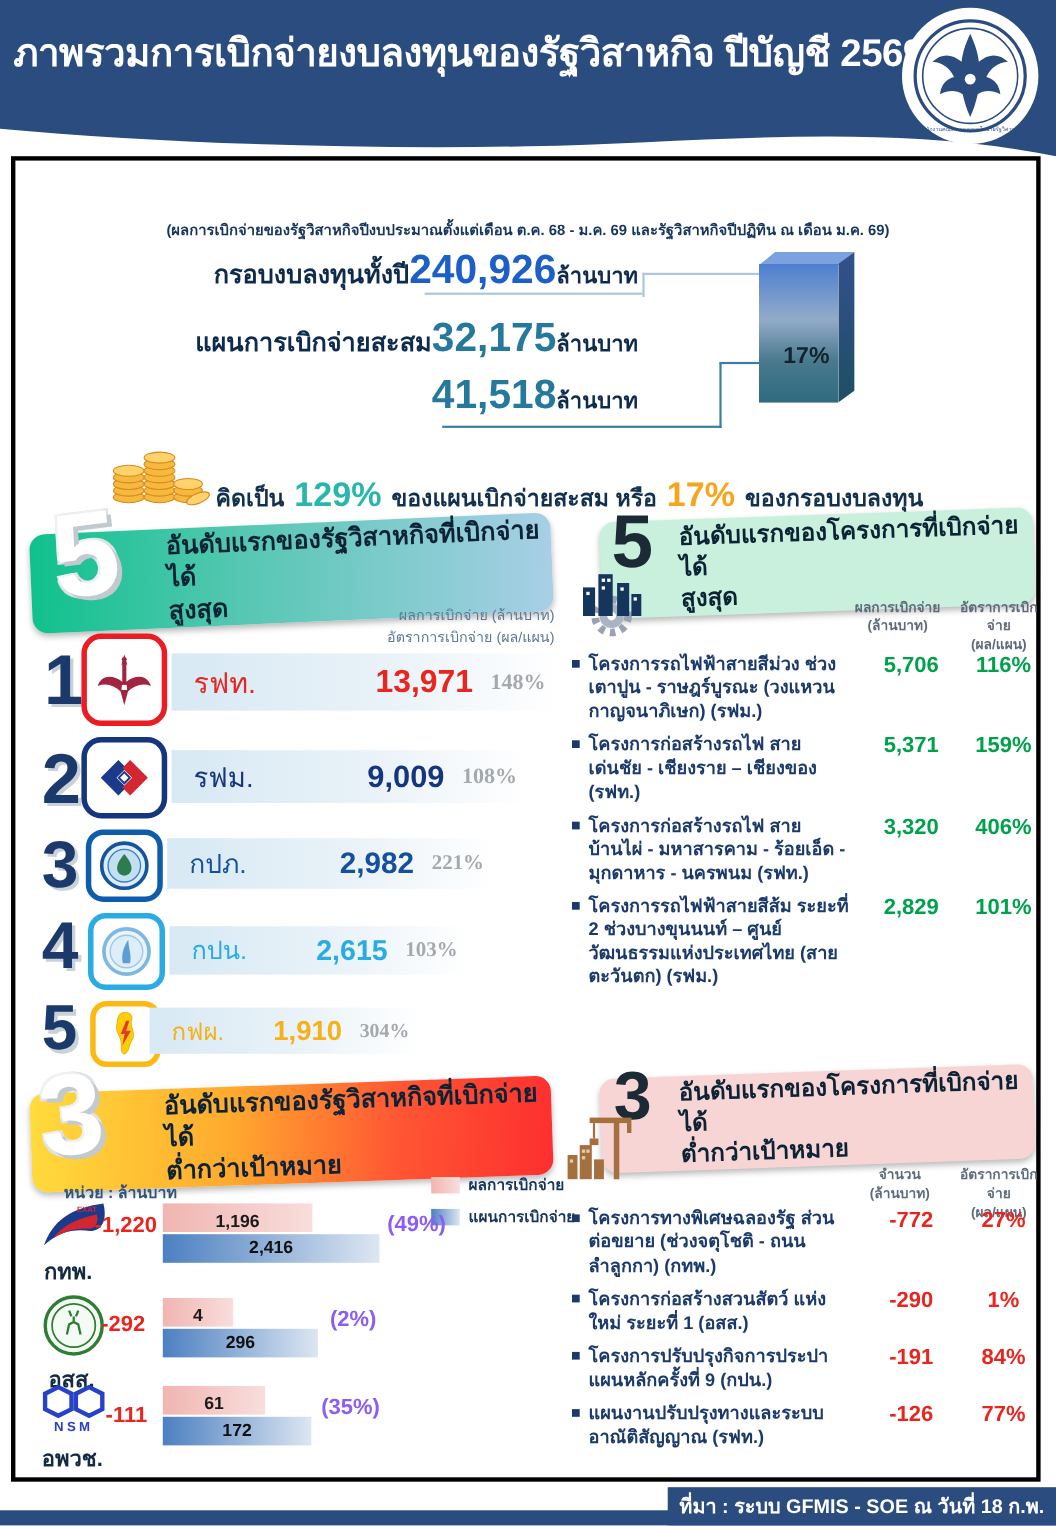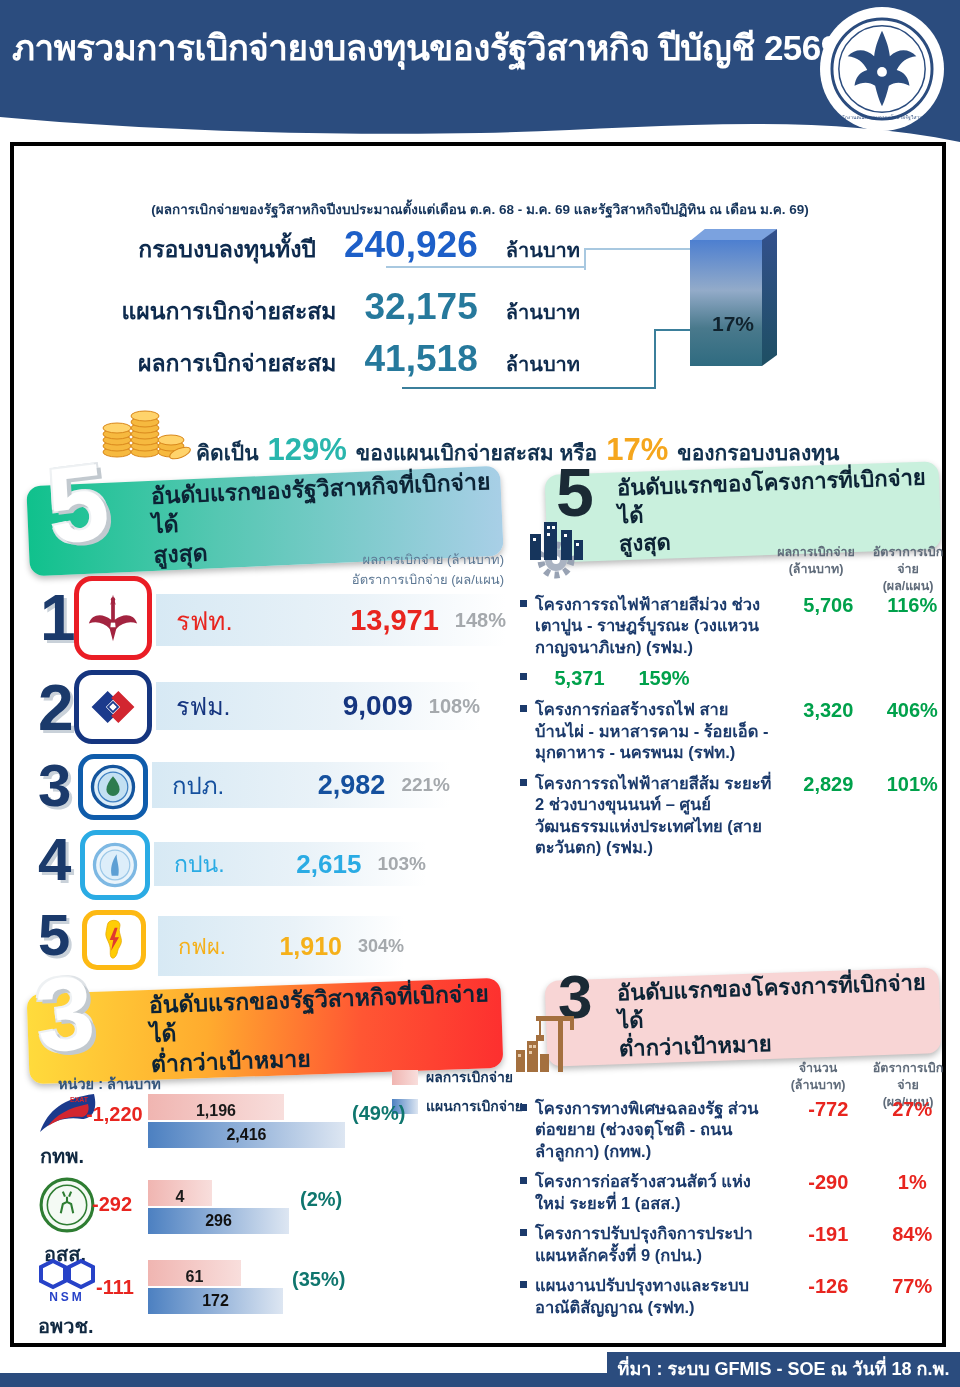--- a/index.html
+++ b/index.html
@@ -12,58 +12,58 @@
              border-radius:10px;color:#fff;font-size:21px;font-weight:bold;text-align:center;
              line-height:36px;box-shadow:0 3px 5px rgba(0,0,0,.25);}
   .logo-circle{left:820px;top:7px;width:124px;height:124px;border-radius:50%;background:#fff;
                display:flex;flex-direction:column;align-items:center;justify-content:center;}
   .logo-caption{font-size:5px;color:#2b4c7e;margin-top:-8px;}
   
   .frame{left:10px;top:142px;width:936px;height:1205px;border:4px solid #000;box-sizing:border-box;background:#fff;}
   .black-box{left:14px;top:150px;width:392px;height:38px;background:#000;color:#fff;font-size:17px;
              font-weight:bold;line-height:38px;padding-left:16px;box-sizing:border-box;}
   .note{left:60px;top:198px;width:840px;text-align:center;font-size:13.5px;font-weight:600;color:#16355c;}
-  .stat-row{display:flex;align-items:baseline;justify-content:flex-end;gap:28px;width:500px;left:80px;}
+  .stat-row{display:flex;align-items:baseline;justify-content:flex-end;gap:0;width:500px;left:80px;}
   .stat-label{font-size:23px;font-weight:800;color:#0e2b4e;}
   .stat-value{font-size:37px;font-weight:800;}
   .stat-unit{font-size:20px;font-weight:800;color:#0e2b4e;}
   .summary{left:196px;top:402px;display:flex;align-items:baseline;gap:9px;margin-top:30px;}
   .sum-txt{font-size:21px;font-weight:800;color:#12314f;}
   .sum-teal{font-size:31px;font-weight:800;color:#29b6ad;}
   .sum-orange{font-size:31px;font-weight:800;color:#f5a61d;}
   
   .banner{border-radius:14px;box-shadow:0 3px 6px rgba(0,0,0,.28);display:flex;align-items:center;box-sizing:border-box;}
   .banner-title{font-weight:800;color:#0c2335;line-height:1.28;}
   .big-num-white{font-weight:800;color:#fff;line-height:1;
      text-shadow:4px 4px 0 #c2c9cf,-2px -2px 0 #eef1f3,2px -2px 0 #dfe3e7,-2px 2px 0 #dfe3e7;}
   .big-num-dark{font-weight:800;color:#1b2a35;line-height:1;}
   .colnote{font-size:13px;color:#5d7894;line-height:1.55;font-weight:400;}
   
   .rknum{font-weight:800;color:#1b3a6b;text-shadow:3px 3px 0 #c9d1d9;line-height:1;}
   .lbox{background:#fff;border-radius:18px;display:flex;align-items:center;justify-content:center;box-sizing:border-box;border-style:solid;}
   .rbar{display:flex;align-items:center;background:linear-gradient(90deg,#d7e9f4 0%,#e9f2f8 55%,rgba(255,255,255,0) 100%);}
   .rname{font-weight:400;margin-left:20px;}
   .rval{font-weight:800;margin-left:auto;}
-  .rrate{font-weight:600;color:#a5a9ad;margin-left:16px;}
+  .rrate{font-weight:600;color:#a5a9ad;margin-left:16px;margin-right:10px;font-family:Liberation Serif, serif;}
   
   .proj-list{display:flex;flex-direction:column;gap:9px;}
   .proj-item{display:flex;align-items:flex-start;}
   .pbullet{width:7px;height:7px;background:#1b3a6b;margin-top:6px;flex:none;}
   .pname{width:243px;margin-left:8px;font-size:16.5px;font-weight:600;color:#1b3a6b;line-height:1.3;}
   .pval{width:105px;text-align:center;font-size:20px;font-weight:800;}
   .prate{width:64px;text-align:center;font-size:20px;font-weight:800;}
   .green-val{color:#00a14b;} .red-val{color:#e8251f;}
   .colhead{font-size:12.5px;color:#5f6b7a;font-weight:600;text-align:center;line-height:1.35;}
   
   .hbar{display:flex;align-items:center;justify-content:center;font-size:16px;font-weight:800;color:#1a1a1a;}
   .pinkbar{background:linear-gradient(90deg,#f0b5b1,#f8dedc);align-items:flex-end;}
   .bluebar{background:linear-gradient(90deg,#4c80c1,#dde6f2);color:#111;}
   .gap-val{font-size:20px;font-weight:800;color:#e8251f;}
   .org-label{font-size:20px;font-weight:800;color:#122a42;}
-  .grate{font-size:20px;font-weight:600;color:#0f766e;}
+  .grate{font-size:20px;font-weight:600;color:#8b5cf6;}
   .legend-row{display:flex;align-items:center;gap:8px;font-size:14px;font-weight:700;color:#16355c;margin-bottom:7px;}
   .swatch{width:26px;height:15px;}
   
   .footer-strip{left:0;top:1373px;width:960px;height:14px;background:#2b4c7e;}
   .footer-box{left:607px;top:1352px;width:353px;height:35px;background:#2b4c7e;color:#fff;
               font-size:18px;font-weight:bold;text-align:center;line-height:35px;}
 </style>
 </head>
 <body>
 
@@ -90,21 +90,20 @@
     <span class="stat-label">กรอบงบลงทุนทั้งปี</span>
     <span class="stat-value" style="color:#1d5fc8">240,926</span>
     <span class="stat-unit">ล้านบาท</span>
   </div>
   <div class="abs stat-row" style="top:286px">
     <span class="stat-label">แผนการเบิกจ่ายสะสม</span>
     <span class="stat-value" style="color:#26799c">32,175</span>
     <span class="stat-unit">ล้านบาท</span>
   </div>
   <div class="abs stat-row" style="top:338px">
-    <span class="stat-label">ผลการเบิกจ่ายสะสม</span>
     <span class="stat-value" style="color:#26799c">41,518</span>
     <span class="stat-unit">ล้านบาท</span>
   </div>
 
   <div class="abs" style="left:386px;top:266px;width:198px;border-bottom:2px solid #a8c8e0"></div>
   <div class="abs" style="left:584px;top:248px;width:108px;height:20px;border-left:2px solid #a8c8e0;border-top:2px solid #a8c8e0"></div>
   <div class="abs" style="left:402px;top:330px;width:252px;height:57px;border-bottom:2px solid #3b7f9b;border-right:2px solid #3b7f9b"></div>
   <div class="abs" style="left:654px;top:329px;width:40px;height:2px;background:#3b7f9b"></div>
   <div class="abs" style="left:690px;top:322px;width:13px;height:13px;border-radius:50%;background:#3f8ba1"></div>
 
@@ -216,21 +215,21 @@
     <span class="rrate" style="font-size:19px">103%</span>
   </div>
 
   <div class="abs rknum" style="left:38px;top:906px;font-size:58px">5</div>
   <div class="abs lbox" style="left:82px;top:910px;width:64px;height:60px;border-width:5px;border-color:#fdb913;border-radius:15px">
     <svg width="40" height="46" viewBox="0 0 56 60">
       <path d="M24 3 C32 1 38 5 36 12 C34 18 37 22 38 28 C40 36 34 40 33 46 C32 52 28 57 25 55 C21 52 24 44 22 38 C20 30 15 26 17 18 C19 9 18 5 24 3 Z" fill="#ffcd05" stroke="#e3a400" stroke-width="1"></path>
       <polygon points="29,13 22,30 27,30 24,45 35,26 29,26 33,13" fill="#e03a2f"></polygon>
     </svg>
   </div>
-  <div class="abs rbar" style="left:158px;top:916px;width:246px;height:60px">
+  <div class="abs rbar" style="left:136px;top:916px;width:246px;height:42px">
     <span class="rname" style="font-size:22px;color:#f5b01a">กฟผ.</span>
     <span class="rval" style="font-size:25px;color:#f5b01a">1,910</span>
     <span class="rrate" style="font-size:18px">304%</span>
   </div>
 
   <div class="abs banner" style="left:546px;top:468px;width:394px;height:88px;background:#c9f0dd;padding-left:72px;transform:rotate(-2deg)">
     <div class="banner-title" style="font-size:22px">
       <div>อันดับแรกของโครงการที่เบิกจ่ายได้</div>
       <div>สูงสุด</div>
     </div>
@@ -263,20 +262,21 @@
   </div>
   <div class="abs proj-list" style="left:520px;top:594px;width:424px">
     <div class="proj-item">
       <span class="pbullet"></span>
       <span class="pname">โครงการรถไฟฟ้าสายสีม่วง ช่วงเตาปูน - ราษฎร์บูรณะ (วงแหวนกาญจนาภิเษก) (รฟม.)</span>
       <span class="pval green-val">5,706</span>
       <span class="prate green-val">116%</span>
     </div>
     <div class="proj-item">
       <span class="pbullet"></span>
+      <span class="pname">โครงการก่อสร้างรถไฟ สายเด่นชัย - เชียงราย – เชียงของ (รฟท.)</span>
       <span class="pval green-val">5,371</span>
       <span class="prate green-val">159%</span>
     </div>
     <div class="proj-item">
       <span class="pbullet"></span>
       <span class="pname">โครงการก่อสร้างรถไฟ สายบ้านไผ่ - มหาสารคาม - ร้อยเอ็ด - มุกดาหาร - นครพนม (รฟท.)</span>
       <span class="pval green-val">3,320</span>
       <span class="prate green-val">406%</span>
     </div>
     <div class="proj-item">

